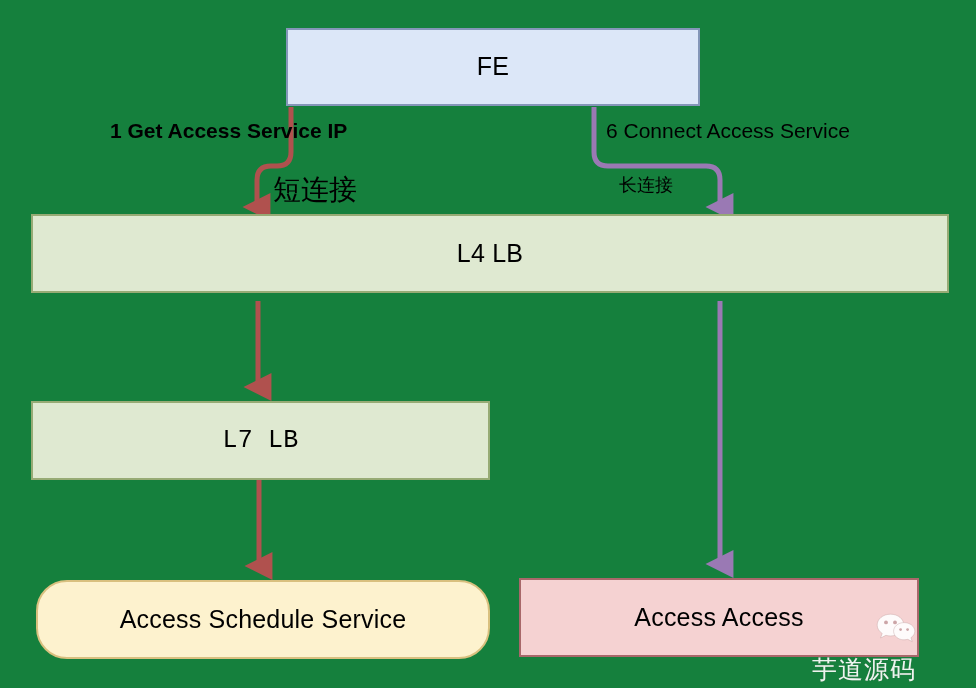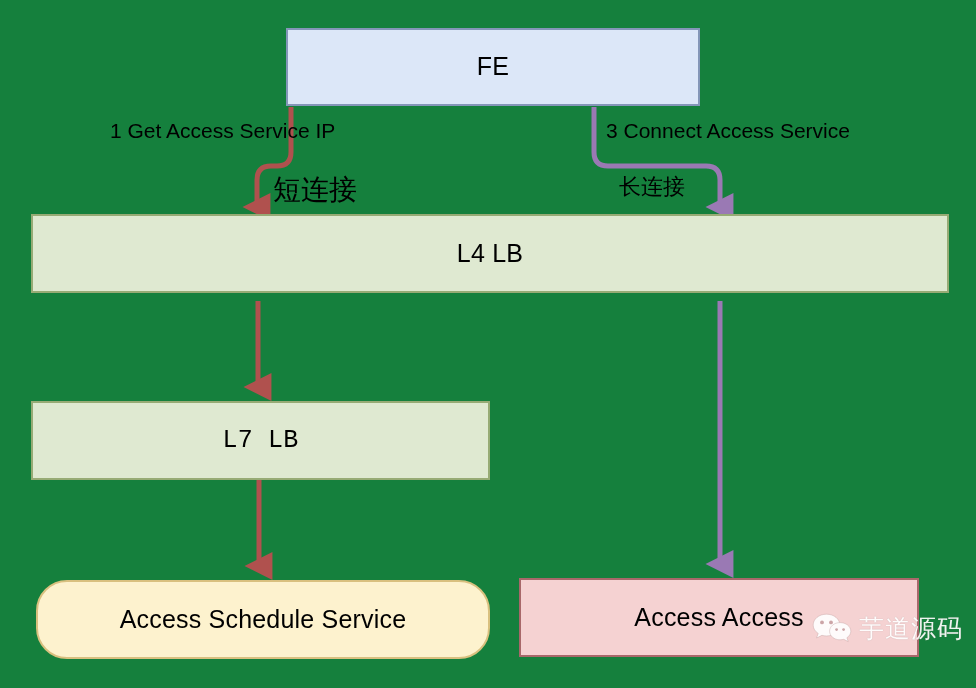--- a/index.html
+++ b/index.html
@@ -86,33 +86,34 @@
     pointer-events: none;
   }
 
   .edge-label {
     position: absolute;
     font-size: 21px;
     color: #000000;
     white-space: nowrap;
     line-height: 1;
   }
-  .label-get-ip   { left: 110px; top: 120px; }
+  .label-get-ip   { left: 110px; top: 120px; font-weight: bold; }
   .label-short    { left: 273px; top: 176px; font-size: 28px; }
   .label-connect  { left: 606px; top: 120px; }
-  .label-long     { left: 619px; top: 176px; font-size: 22px; }
+  .label-long     { left: 619px; top: 176px; font-size: 18px; }
 
   .watermark {
     position: absolute;
     left: 812px;
     top: 612px;
     display: flex;
-    align-items: flex-start;
+    align-items: flex-end;
     gap: 7px;
     opacity: 0.92;
+    flex-direction: column;
   }
   .wm-logo {
     width: 40px;
     height: 34px;
     position: relative;
     flex: 0 0 auto;
   }
   .wm-text {
     font-size: 25px;
     color: #ffffff;
@@ -164,21 +165,21 @@
   </div>
 
   <div class="node node-access">
     <span>Access Access</span>
   </div>
 
   <div class="edge-label label-get-ip">1 Get Access Service IP</div>
 
   <div class="edge-label label-short">短连接</div>
 
-  <div class="edge-label label-connect">3 Connect Access Service</div>
+  <div class="edge-label label-connect">6 Connect Access Service</div>
 
   <div class="edge-label label-long">长连接</div>
 
   <div class="watermark">
     <svg class="wm-logo" viewBox="0 0 40 34" xmlns="http://www.w3.org/2000/svg">
 
       <path d="M14.5 2.2 C6.9 2.2 1.2 7.1 1.2 13.0 C1.2 16.4 3.1 19.4 6.2 21.4 L4.6 26.0 L9.9 23.3 C11.4 23.7 12.9 23.9 14.5 23.9 C22.1 23.9 27.8 19.0 27.8 13.0 C27.8 7.1 22.1 2.2 14.5 2.2 Z" fill="#ffffff" stroke="rgba(170,130,130,0.45)" stroke-width="0.7"></path>
       <circle cx="10.0" cy="10.4" r="1.9" fill="#c9a2a4"></circle>
       <circle cx="19.0" cy="10.4" r="1.9" fill="#c9a2a4"></circle>
 

